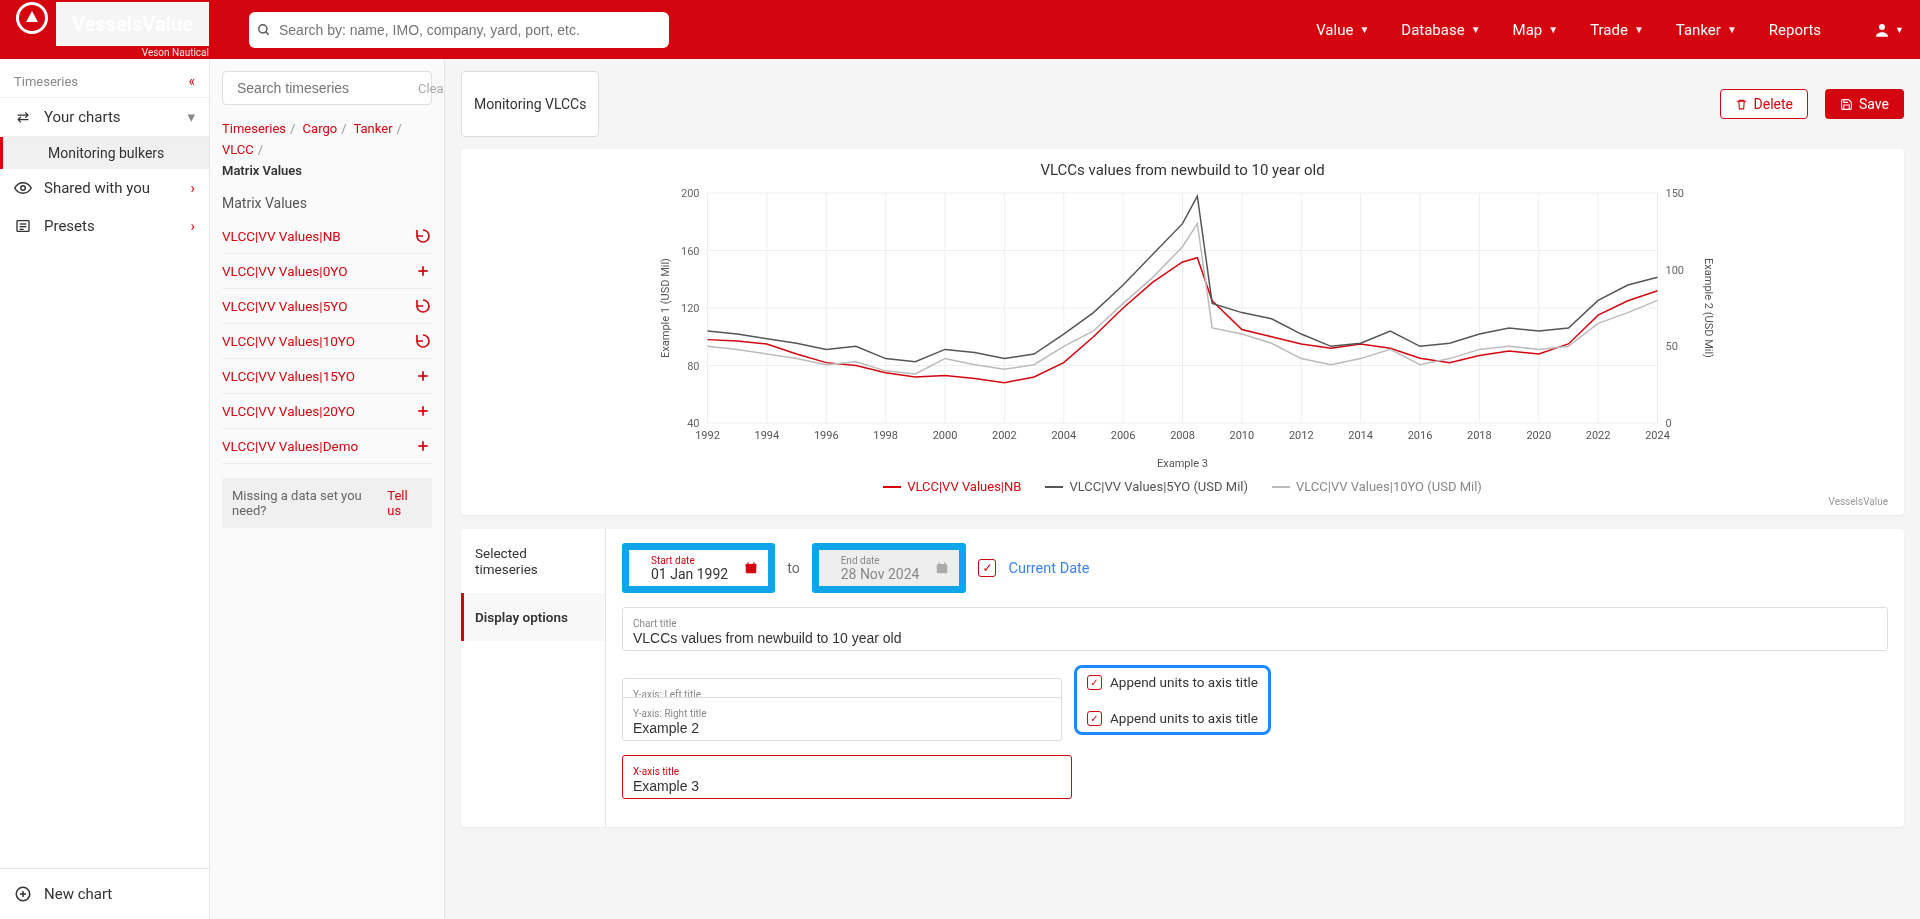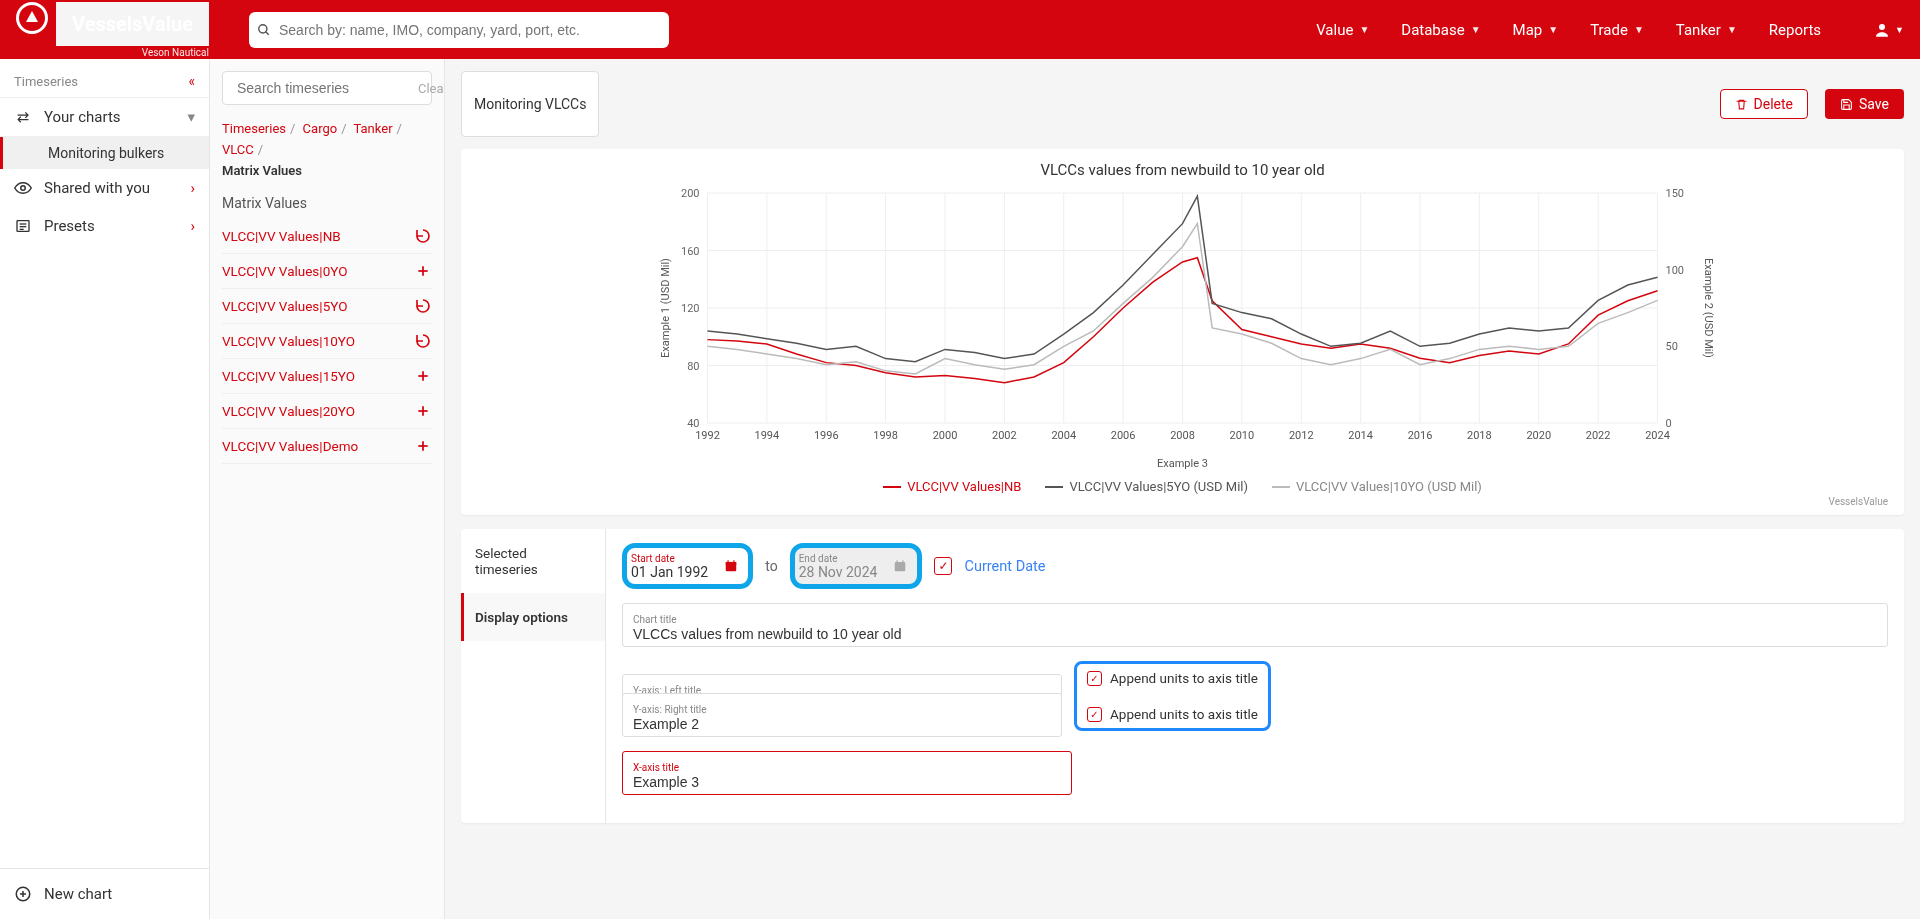--- a/index.html
+++ b/index.html
@@ -60,21 +60,21 @@
 .legend-swatch { width:18px; height:2px; display:inline-block;}
 .attribution { text-align:right; font-size:10px; color:#999;}
 
 .tabs-card { display:flex; margin-top:14px; background:#fff; border-radius:4px; box-shadow:0 1px 2px rgba(0,0,0,0.05);}
 .tabs-side { width:145px; border-right:1px solid #e5e5e5;}
 .tab-btn { padding:16px 14px; font-size:13.5px; cursor:pointer; color:#333; position:relative;}
 .tab-btn.active { background:#f8f8f8; font-weight:600;}
 .tab-btn.active::before { content:""; position:absolute; left:0; top:0; bottom:0; width:3px; background:#d4050f;}
 .tab-content { flex:1; padding:14px 16px;}
 .row { display:flex; align-items:center; gap:12px; margin-bottom:14px; flex-wrap:wrap;}
-.date-box { position:relative; border:5px solid #0ea5e9; border-radius:13px; padding:6px 40px 4px 4px; min-width:112px; background:#fff;}
+.date-box { position:relative; border:7px solid #0ea5e9; border-radius:3px; padding:6px 40px 4px 22px; min-width:112px; background:#fff;}
 .date-box.disabled { background:#eee; color:#888;}
 .date-box .lbl { font-size:10px; color:#888; display:block; line-height:1;}
 .date-box .lbl.red { color:#d4050f;}
 .date-box .val { font-size:14px; color:#333;}
 .date-box.disabled .val { color:#888;}
 .cal-icon { position:absolute; right:10px; top:50%; transform:translateY(-50%); color:#d4050f;}
 .date-box.disabled .cal-icon { color:#aaa;}
 .between { font-size:14px; color:#666;}
 .chk { width:18px; height:18px; border:1px solid #d4050f; border-radius:3px; display:flex; align-items:center; justify-content:center; color:#d4050f; cursor:pointer; font-size:12px;}
 .chk-sm { width:15px; height:15px; font-size:10px;}
@@ -266,20 +266,24 @@
         <div class="ts-item">
           <span>VLCC|VV Values|Demo</span>
           <span class="act">
             <svg width="14" height="14" viewBox="0 0 24 24" stroke="#d4050f" stroke-width="3">
               <line x1="12" y1="4" x2="12" y2="20"></line>
               <line x1="4" y1="12" x2="20" y2="12"></line>
             </svg>
           </span>
         </div>
       </div>
+    <div class="missing">
+      <span>Missing a data set you need?</span>
+      <a>Tell us</a>
+    </div>
   </div>
 
   <div class="main">
     <div class="top-row">
       <div class="chart-name">Monitoring VLCCs</div>
       <div class="top-actions">
         <div class="btn btn-outline-danger">
           <svg width="13" height="13" viewBox="0 0 24 24" fill="none" stroke="#d4050f" stroke-width="2">
               <path d="M3 6h18M8 6V4h8v2m-9 0l1 14h8l1-14"></path>
             </svg>

